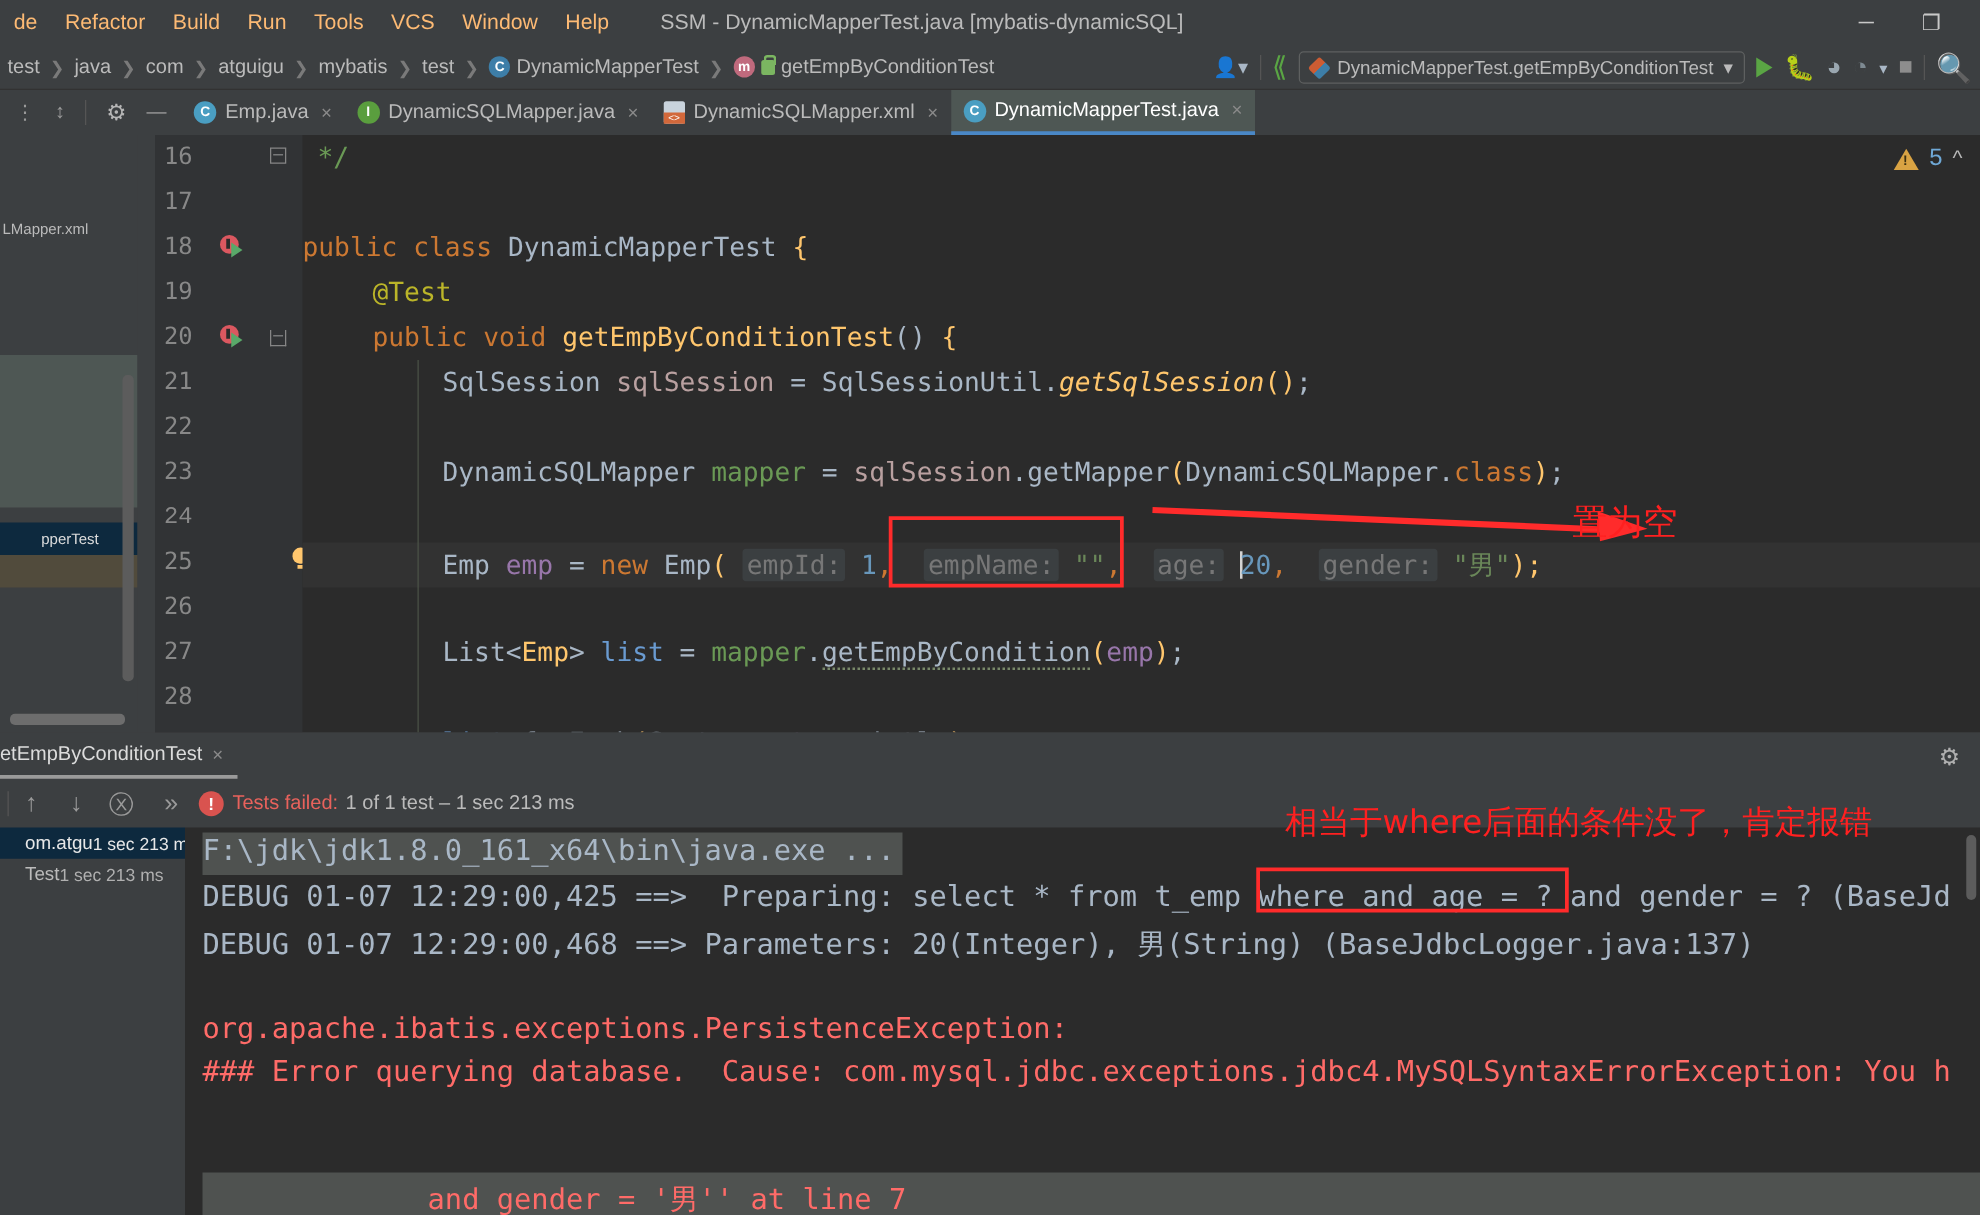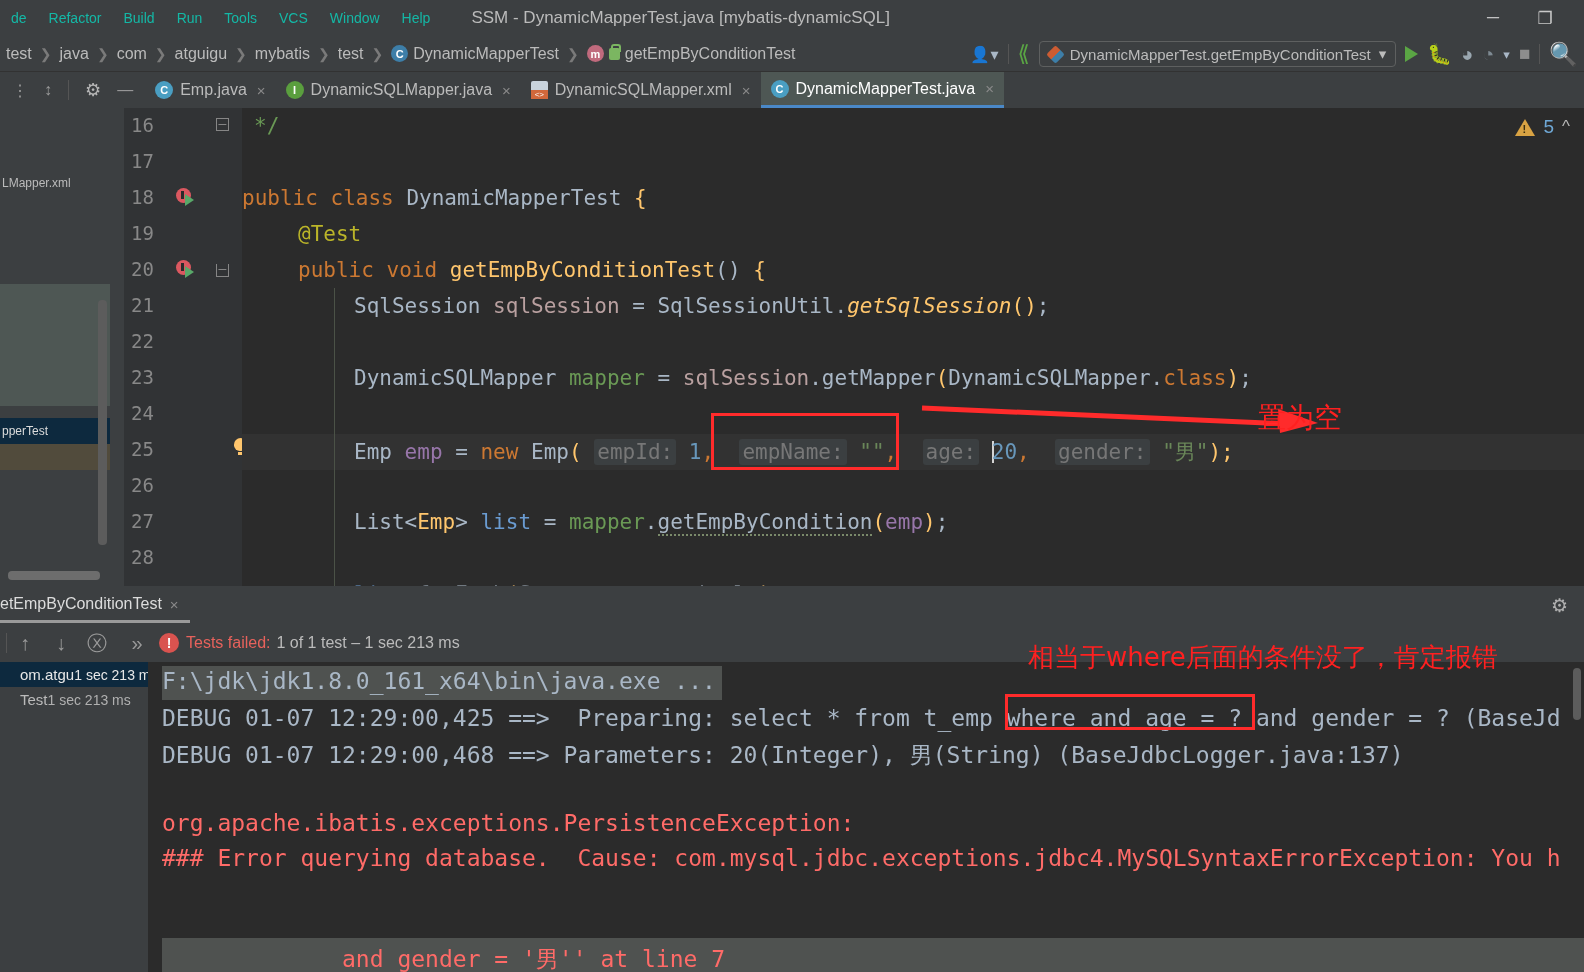--- a/index.html
+++ b/index.html
@@ -11,21 +11,21 @@
   }
   #app { position: relative; width: 1584px; height: 972px; }
 
   
   .menubar {
     position: absolute; left: 0; top: 0; width: 1584px; height: 36px;
     background: #3c3f41; display: flex; align-items: center;
   }
   .menu-items { display: flex; align-items: center; gap: 0; padding-left: 0; }
   .menu-item {
-    color: #14b8a6; font-size: 14px; padding: 0 11px; line-height: 36px;
+    color: #fdba74; font-size: 17px; padding: 0 11px; line-height: 36px;
     white-space: nowrap;
   }
   .win-title {
     color: #bbbbbb; font-size: 17px; margin-left: 30px; white-space: nowrap;
   }
   .win-ctrls {
     position: absolute; right: 10px; top: 0; height: 36px;
     display: flex; align-items: center; gap: 30px; padding-right: 18px;
   }
   .win-btn { color: #c8c8c8; font-size: 17px; width: 22px; text-align: center; }
@@ -76,21 +76,21 @@
     width:18px;height:18px;border-radius:50%;color:#fff;font-size:11px;font-weight:bold;flex:none;
   }
   .ic-c { background:#4a9ec2; }
   .ic-i { background:#5a9e3e; }
   .ic-xml { width:17px;height:18px;background:#c9d3dc;border-radius:2px;position:relative;flex:none;}
   .ic-xml:after{content:"<>";position:absolute;left:0;bottom:0;width:17px;height:9px;background:#d2683b;color:#fff;font-size:8px;text-align:center;line-height:9px;}
 
   
   .projpanel { position:absolute; left:0; top:108px; width:110px; height:478px; background:#3c3f41; overflow:hidden;}
   .proj-row { height: 26px; color:#bbbbbb; font-size:12px; line-height:26px; white-space:nowrap; padding-left:2px;}
-  .proj-row.sel { background:#0d293e; color:#dcdcdc; }
+  .proj-row.sel { background:#0d293e; color:#dcdcdc;text-align:center; }
   .proj-band { position:absolute; left:0; width:110px; background:#4e5754; }
   .proj-band2 { position:absolute; left:0; width:110px; background:#514b3c; }
   .proj-scroll { position:absolute; right:3px; width:9px; background:#5c5c5c; border-radius:4px;}
   .proj-hscroll{ position:absolute; left:8px; bottom:6px; width:92px; height:9px; background:#6d6d6d; border-radius:4px;}
 
   
   .editor { position:absolute; left:124px; top:108px; width:1474px; height:478px; background:#2b2b2b; overflow:hidden;}
   .gutter { position:absolute; left:0; top:0; width:118px; height:478px; background:#313335; }
   .gline { position:absolute; right:88px; color:#888888; font-size:19px; font-family:"DejaVu Sans Mono", monospace; text-align:right; width:40px;}
   .grun { position:absolute; left:52px; width:22px; height:22px; }
@@ -268,21 +268,21 @@
   <div class="editor">
     <div class="gutter">
       <div class="gline" style="top:6px;">16</div>
       <div class="gline" style="top:42px;">17</div>
       <div class="gline" style="top:78px;">18</div>
       <div class="gline" style="top:114px;">19</div>
       <div class="gline" style="top:150px;">20</div>
       <div class="gline" style="top:186px;">21</div>
       <div class="gline" style="top:222px;">22</div>
       <div class="gline" style="top:258px;">23</div>
-      <div class="gline" style="top:294px;">24</div>
+      <div class="gline" style="top:294px;font-family:Liberation Mono, monospace;">24</div>
       <div class="gline" style="top:330px;">25</div>
       <div class="gline" style="top:366px;">26</div>
       <div class="gline" style="top:402px;">27</div>
       <div class="gline" style="top:438px;">28</div>
 
       <div class="grun" style="top:80px;">
           <span class="bp"></span>
           <span class="pl"></span>
         </div>
       <div class="grun" style="top:152px;">

